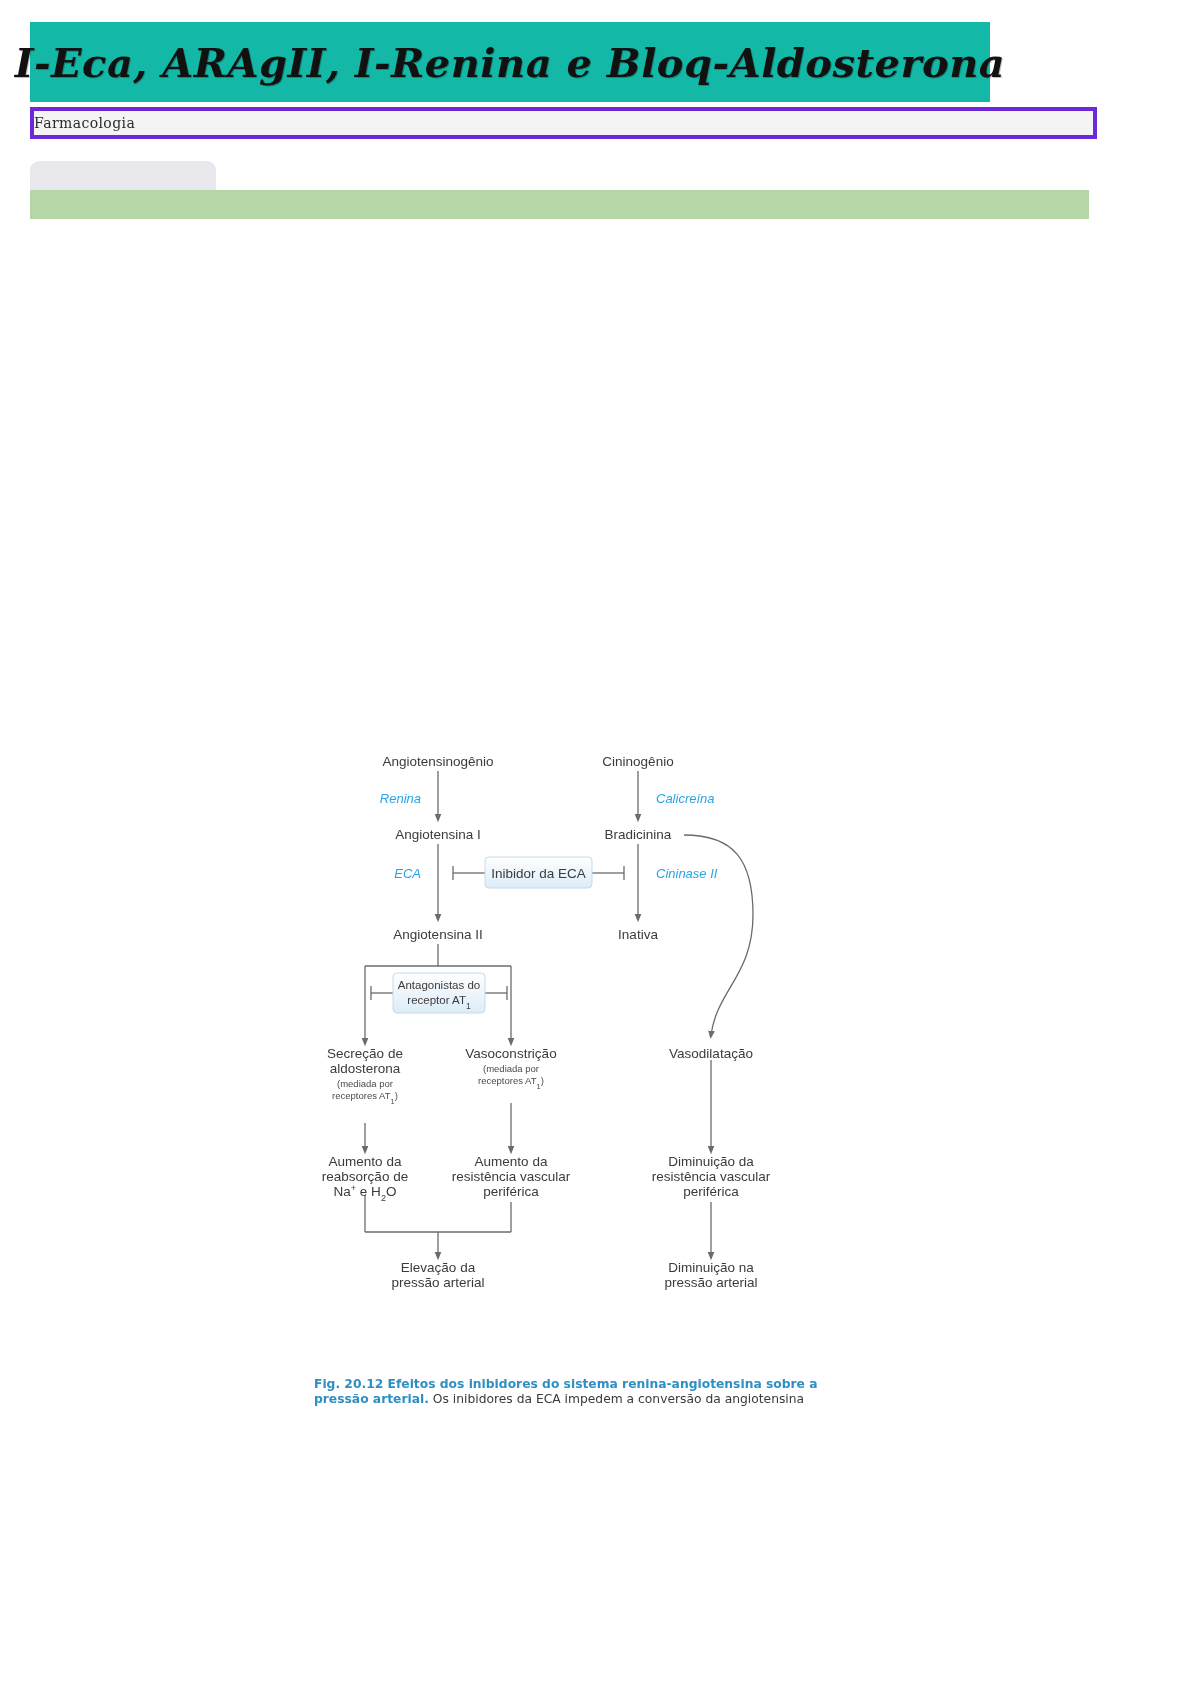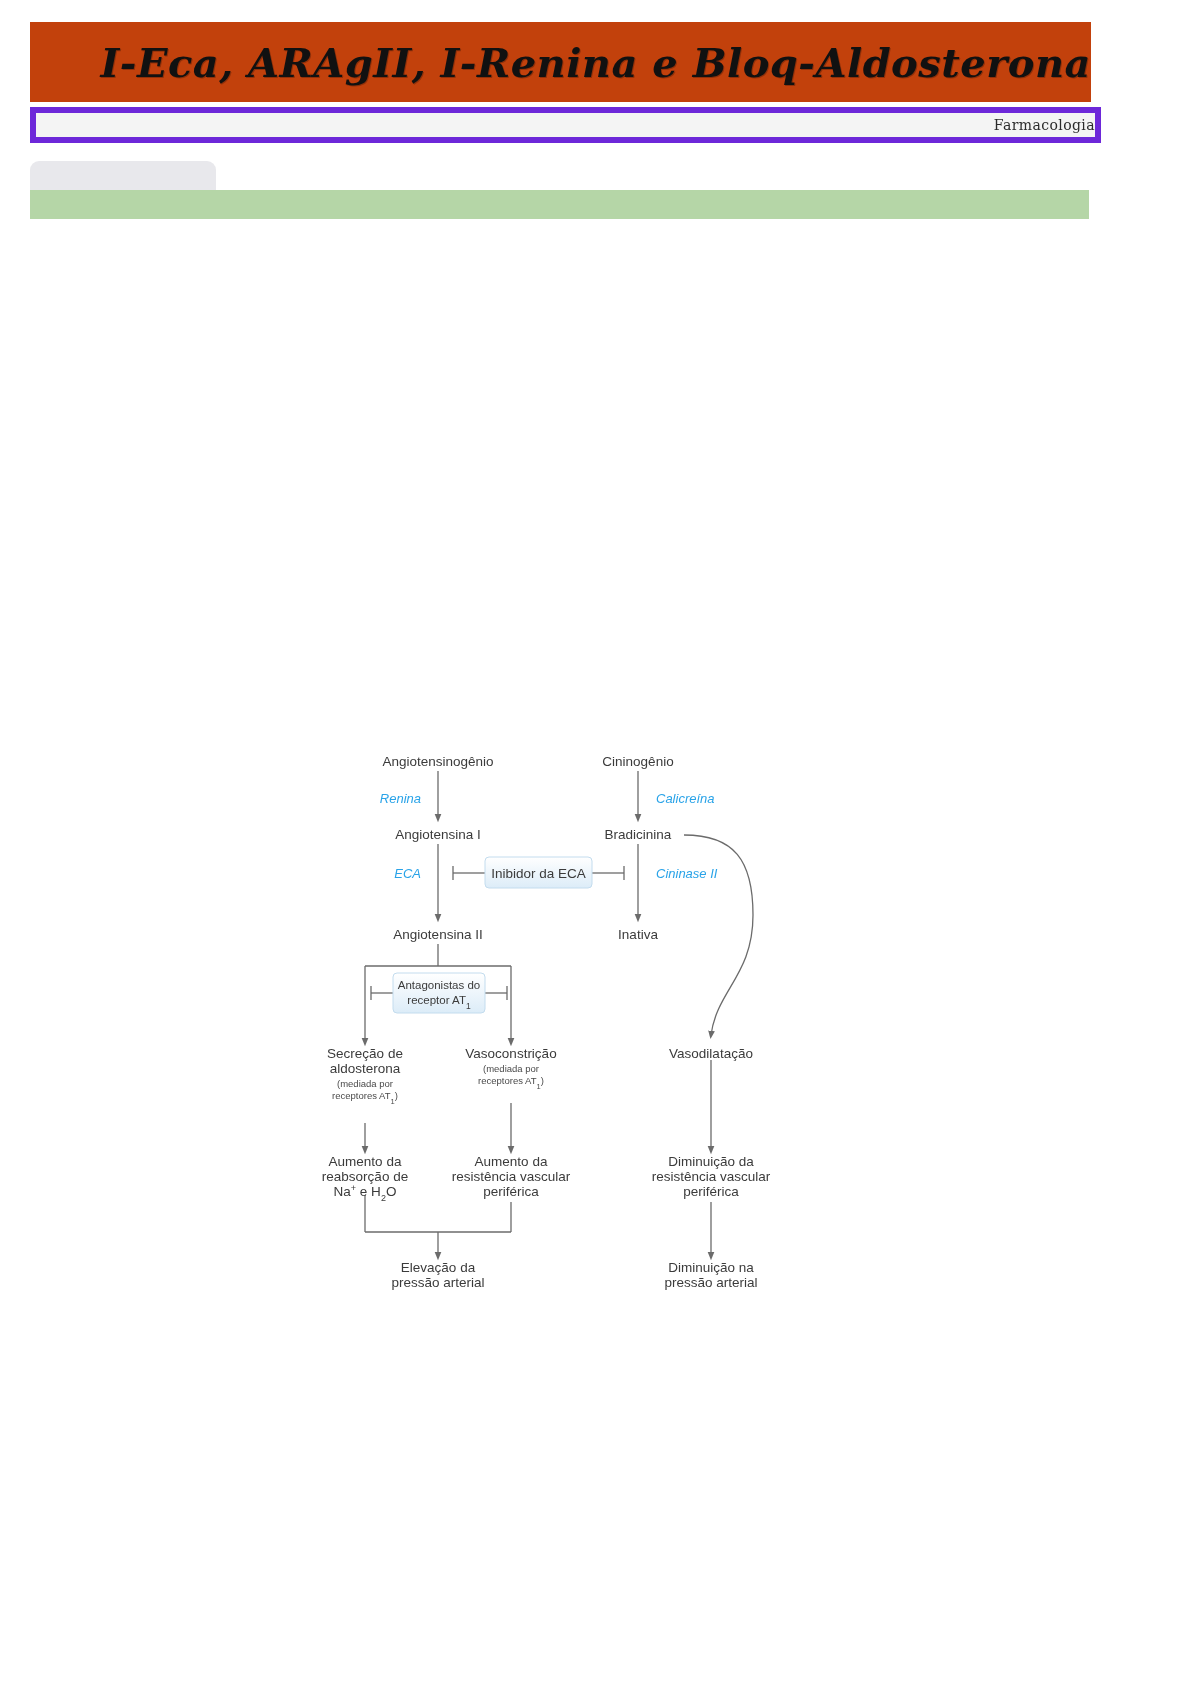--- a/index.html
+++ b/index.html
@@ -13,49 +13,49 @@
     position: relative;
     font-family: "Liberation Sans", sans-serif;
     overflow: hidden;
   }
 
   
   .doc-title-bar {
     position: absolute;
     left: 30px;
     top: 22px;
-    width: 1061px;
+    width: 960px;
     height: 80px;
-    background: #c2410c;
+    background: #14b8a6;
     display: flex;
     align-items: center;
-    justify-content: flex-end;
+    justify-content: center;
   }
   .doc-title-text {
     font-family: "DejaVu Serif", serif;
     font-style: italic;
     font-weight: bold;
     font-size: 40px;
     letter-spacing: 0.5px;
     color: #111111;
     text-shadow: 1px 1px 0 rgba(0,0,0,0.25);
     white-space: nowrap;
   }
 
   .subject-bar {
     position: absolute;
     left: 30px;
     top: 107px;
     width: 1059px;
     height: 24px;
     background: #f4f4f4;
-    border: 6px solid #6d28d9;
+    border: 4px solid #6d28d9;
     display: flex;
     align-items: center;
-    justify-content: flex-end;
+    justify-content: flex-start;
   }
   .subject-text {
     font-family: "DejaVu Serif", serif;
     font-size: 14px;
     color: #2b2b2b;
     letter-spacing: 0.4px;
   }
 
   
   .tab-chip {
@@ -237,13 +237,16 @@
 
     <g>
       <rect x="84" y="233" width="92" height="40" rx="4" ry="4" fill="url(#boxgrad)" stroke="#c3dcee" stroke-width="1"></rect>
       <text x="130" y="249" text-anchor="middle" font-family="'Liberation Sans', sans-serif" font-size="11.5" fill="#3b3b3b">Antagonistas do</text>
       <text x="130" y="264" text-anchor="middle" font-family="'Liberation Sans', sans-serif" font-size="11.5" fill="#3b3b3b">
         <tspan>receptor AT</tspan><tspan baseline-shift="sub" font-size="8.5">1</tspan>
       </text>
     </g>
   </svg>
 
+  <div class="caption">
+    <b>Fig. 20.12 Efeitos dos inibidores do sistema renina-angiotensina sobre a pressão arterial.</b><span> Os inibidores da ECA impedem a conversão da angiotensina</span>
+  </div>
 </div>
 
 </body></html>

